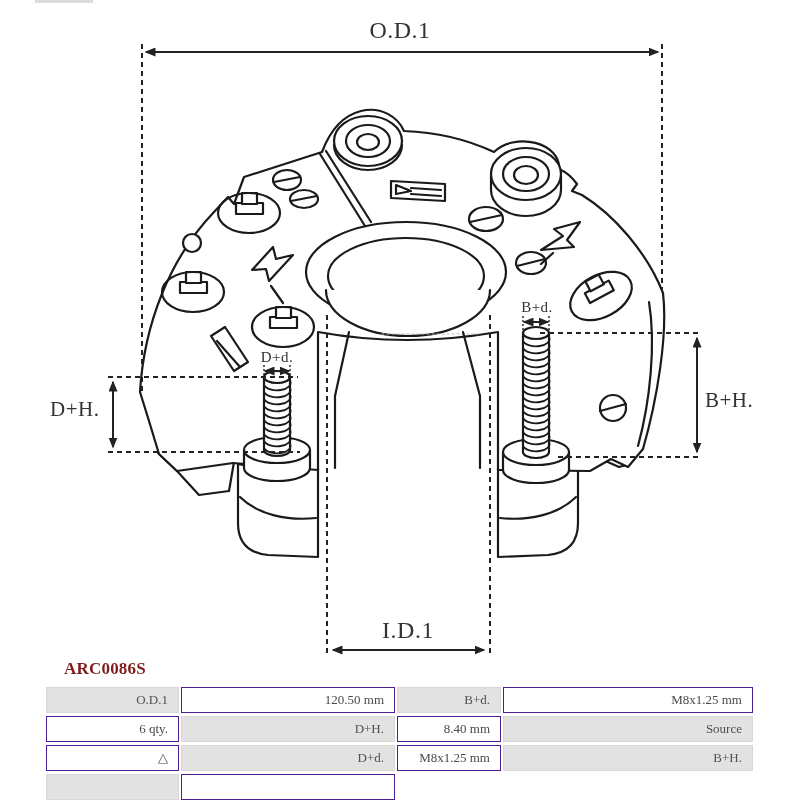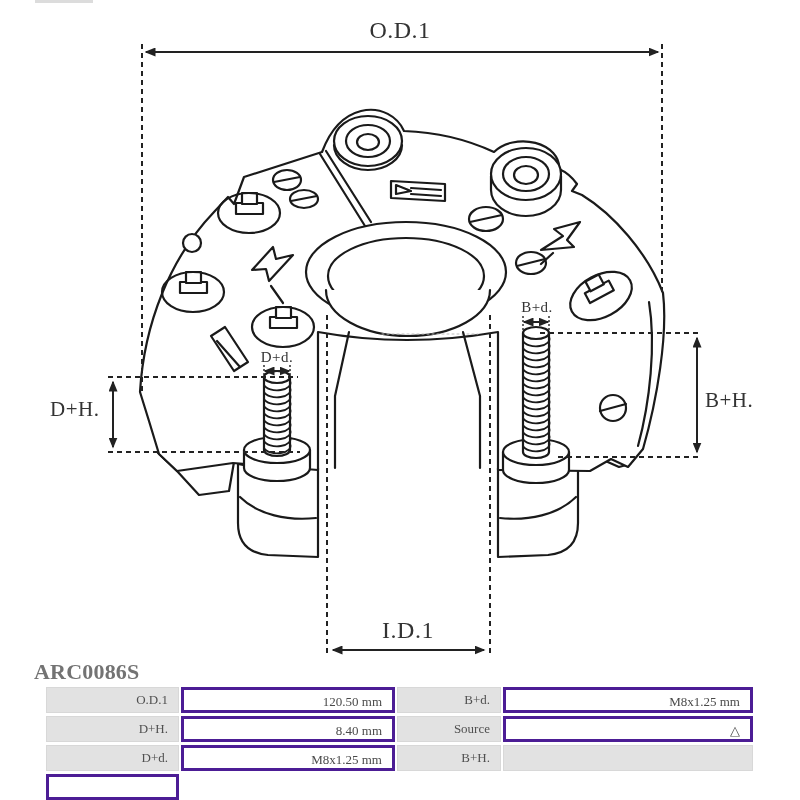--- a/index.html
+++ b/index.html
@@ -1,24 +1,24 @@
 <!DOCTYPE html>
 <html><head>
 <meta charset="utf-8">
 <style>
   html,body{margin:0;padding:0;background:#ffffff;}
   body{width:800px;height:800px;position:relative;font-family:"Liberation Sans",sans-serif;overflow:hidden;}
   .stage{position:absolute;inset:0;font-family:Liberation Serif, serif;}
   .logo-remnant{position:absolute;left:35px;top:0;width:58px;height:3px;background:#dcdcdc;}
   svg.drawing{position:absolute;left:0;top:0;}
-  .part-number{position:absolute;left:34px;top:659px;font-size:22px;font-weight:bold;color:#737373;letter-spacing:.2px;}
+  .part-number{position:absolute;left:64px;top:659px;font-size:17px;font-weight:bold;color:#7f1d1d;letter-spacing:.2px;}
   .spec-table{position:absolute;left:46px;top:687px;display:grid;grid-template-columns:133px 214px 104px 250px;gap:3px 2px;}
   .cell{height:26px;line-height:24px;font-size:13px;text-align:right;padding-right:10px;box-sizing:border-box;white-space:nowrap;overflow:hidden;}
   .cell.label{background:#e2e2e2;color:#505050;border:1px solid #d8d8d8;}
-  .cell.value{background:#ffffff;color:#4a4a4a;border:3px solid #4c1d95;}
+  .cell.value{background:#ffffff;color:#4a4a4a;border:1px solid #4c1d95;}
   text.dim{fill:#333;letter-spacing:.5px;}
 </style>
 </head>
 <body>
 
 <div class="stage">
 
   <div class="logo-remnant"></div>
 
   <svg class="drawing" width="800" height="658" viewBox="0 0 800 658">
@@ -221,20 +221,21 @@
     <text class="dim" x="537" y="312" text-anchor="middle" font-size="15">B+d.</text>
   </svg>
 
   <div class="part-number">ARC0086S</div>
 
   <div class="spec-table">
       <div class="cell label">O.D.1</div>
       <div class="cell value">120.50 mm</div>
       <div class="cell label">B+d.</div>
       <div class="cell value">M8x1.25 mm</div>
+      <div class="cell value">6 qty.</div>
       <div class="cell label">D+H.</div>
       <div class="cell value">8.40 mm</div>
       <div class="cell label">Source</div>
       <div class="cell value">△</div>
       <div class="cell label">D+d.</div>
       <div class="cell value">M8x1.25 mm</div>
       <div class="cell label">B+H.</div>
       <div class="cell label"></div>
       <div class="cell value"></div>
     </div>

